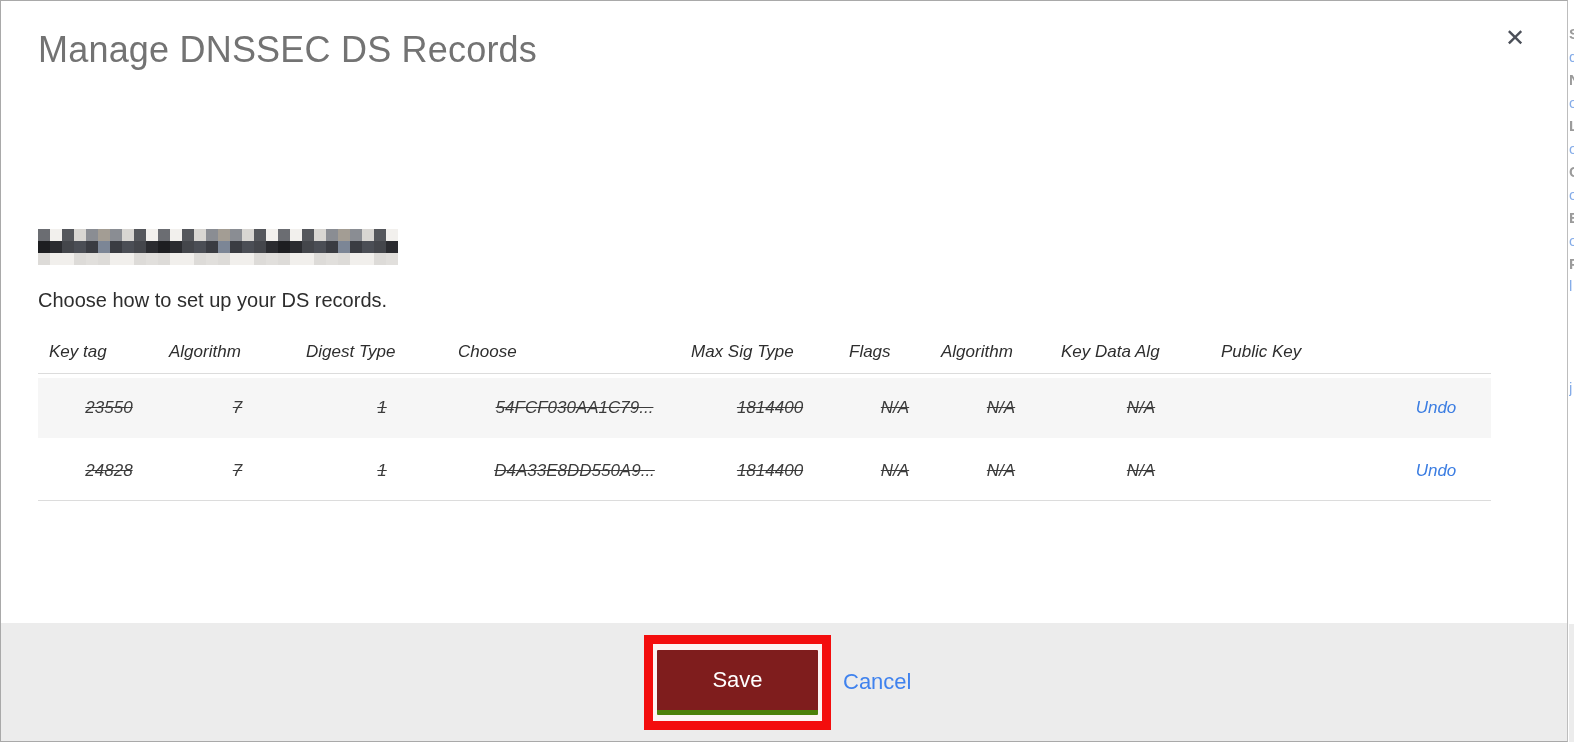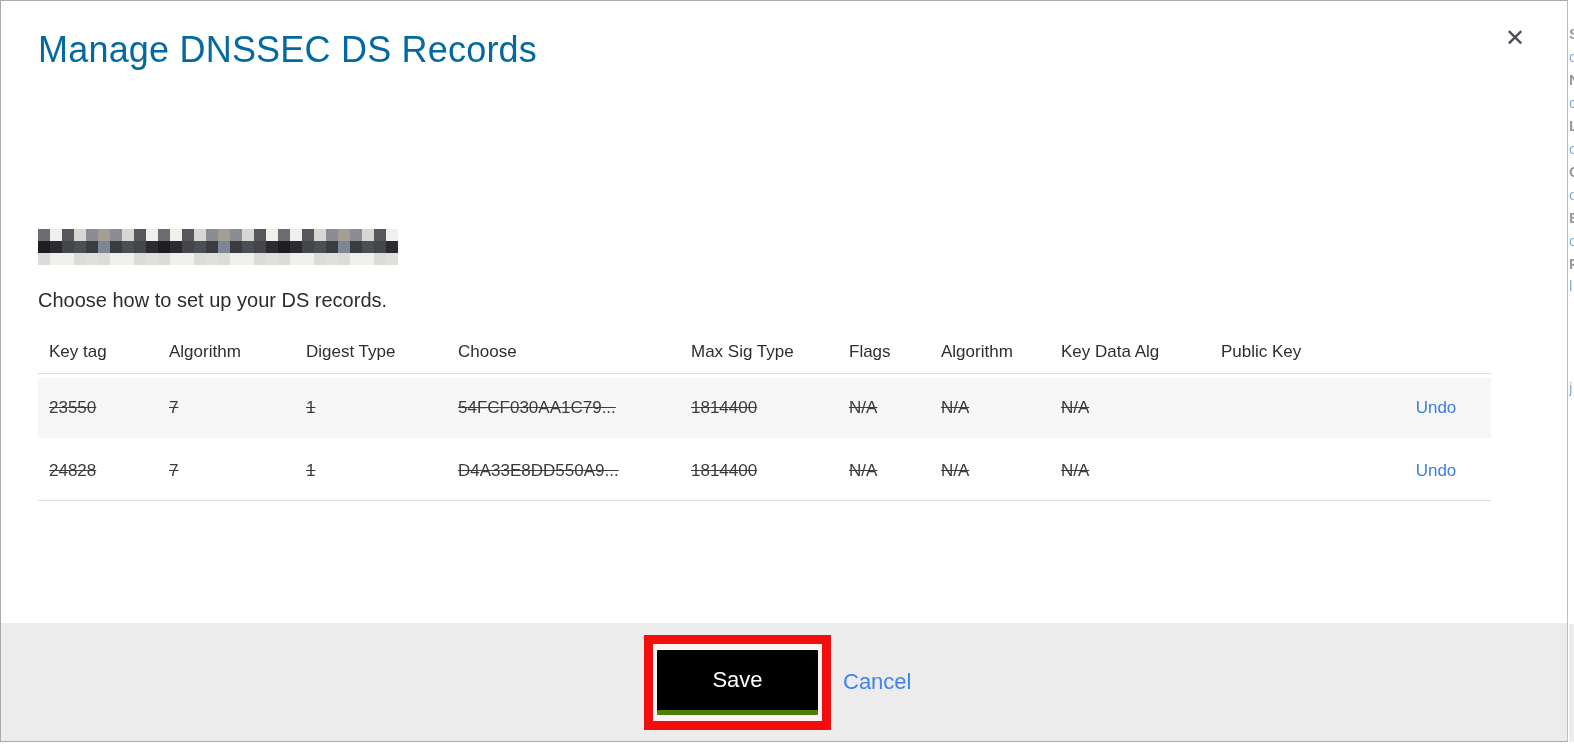--- a/index.html
+++ b/index.html
@@ -10,52 +10,52 @@
   
   .edge-strip { position:absolute; left:1569px; top:0; width:5px; height:742px;
     overflow:hidden; background:linear-gradient(#ffffff 0 624px, #ececec 624px 100%); }
   .edge-strip span { position:absolute; left:0; font-size:15px; line-height:15px; }
 
   
   .modal { position:absolute; left:0; top:0; width:1568px; height:742px;
     background:#fff; border:1px solid #a9a9a9; border-right-color:#bdbdbd; }
 
   .modal-title { position:absolute; left:37px; top:28px; font-size:36px;
-    font-weight:300; color:#0369a1; letter-spacing:.2px; }
+    font-weight:300; color:#737373; letter-spacing:.2px; }
   .close-x { position:absolute; top:24px; right:42px; font-size:24px; font-weight:700;
     color:#4b4f58; cursor:pointer; line-height:26px; }
 
   .redacted { position:absolute; left:37px; top:228px; display:grid;
     grid-template-columns:repeat(30,12px); grid-auto-rows:12px; }
   .redacted i { display:block; width:12px; height:12px; }
 
   .intro { position:absolute; left:37px; top:288px; font-size:20px; color:#2d2d2d; }
 
   
   .ds-table { position:absolute; left:37px; top:330px; width:1453px; font-size:17px; color:#3c3c3c; }
-  .trow { display:flex; align-items:center; padding-left:11px; padding-right:15px; }
+  .trow { display:flex; align-items:center; padding-left:11px; padding-right:15px;font-style:italic; }
   .thead { height:43px; border-bottom:1px solid #dcdcdc; color:#2e2e2e; }
   .tr1 { height:60px; margin:4px 0; background:#f6f6f6; }
   .tr2 { height:59px; border-bottom:1px solid #dcdcdc; }
   .c1{width:120px;} .c2{width:137px;} .c3{width:152px;} .c4{width:233px;}
   .c5{width:158px;} .c6{width:92px;} .c7{width:120px;} .c8{width:160px;}
   .c9{flex:1;} .c10{width:80px; text-align:center;}
-  .deleted .cell { text-decoration:line-through; }
+  .deleted .cell { text-decoration:line-through;text-align:center; }
   .undo { color:#3b7de2; text-decoration:none; cursor:pointer; }
 
   .add-btn { position:absolute; left:39px; top:512px; width:211px; height:41px;
     background:#fff; border:2px solid #6da41f; color:#6da41f; font-size:19px;
     border-radius:2px; cursor:pointer; font-family:inherit; }
 
   
   .footer { position:absolute; left:0; bottom:0; width:100%; height:118px; background:#ececec; }
   .annotation-box { position:absolute; left:643px; top:12px; width:187px; height:95px;
     border:9px solid #f30d0d; background:#fcf3f2; display:flex;
     align-items:center; justify-content:center; }
-  .save-btn { width:161px; height:65px; background:#000000; border:none;
+  .save-btn { width:161px; height:65px; background:#7f1d1d; border:none;
     border-bottom:5px solid #4d7f08; color:#ffffff; font-size:22px;
     font-family:inherit; cursor:pointer; border-radius:1px; }
   .cancel { position:absolute; left:842px; top:46px; font-size:22px;
     color:#3f82ee; text-decoration:none; cursor:pointer; }
 </style>
 </head>
 <body>
 
 <div class="viewport">
 

